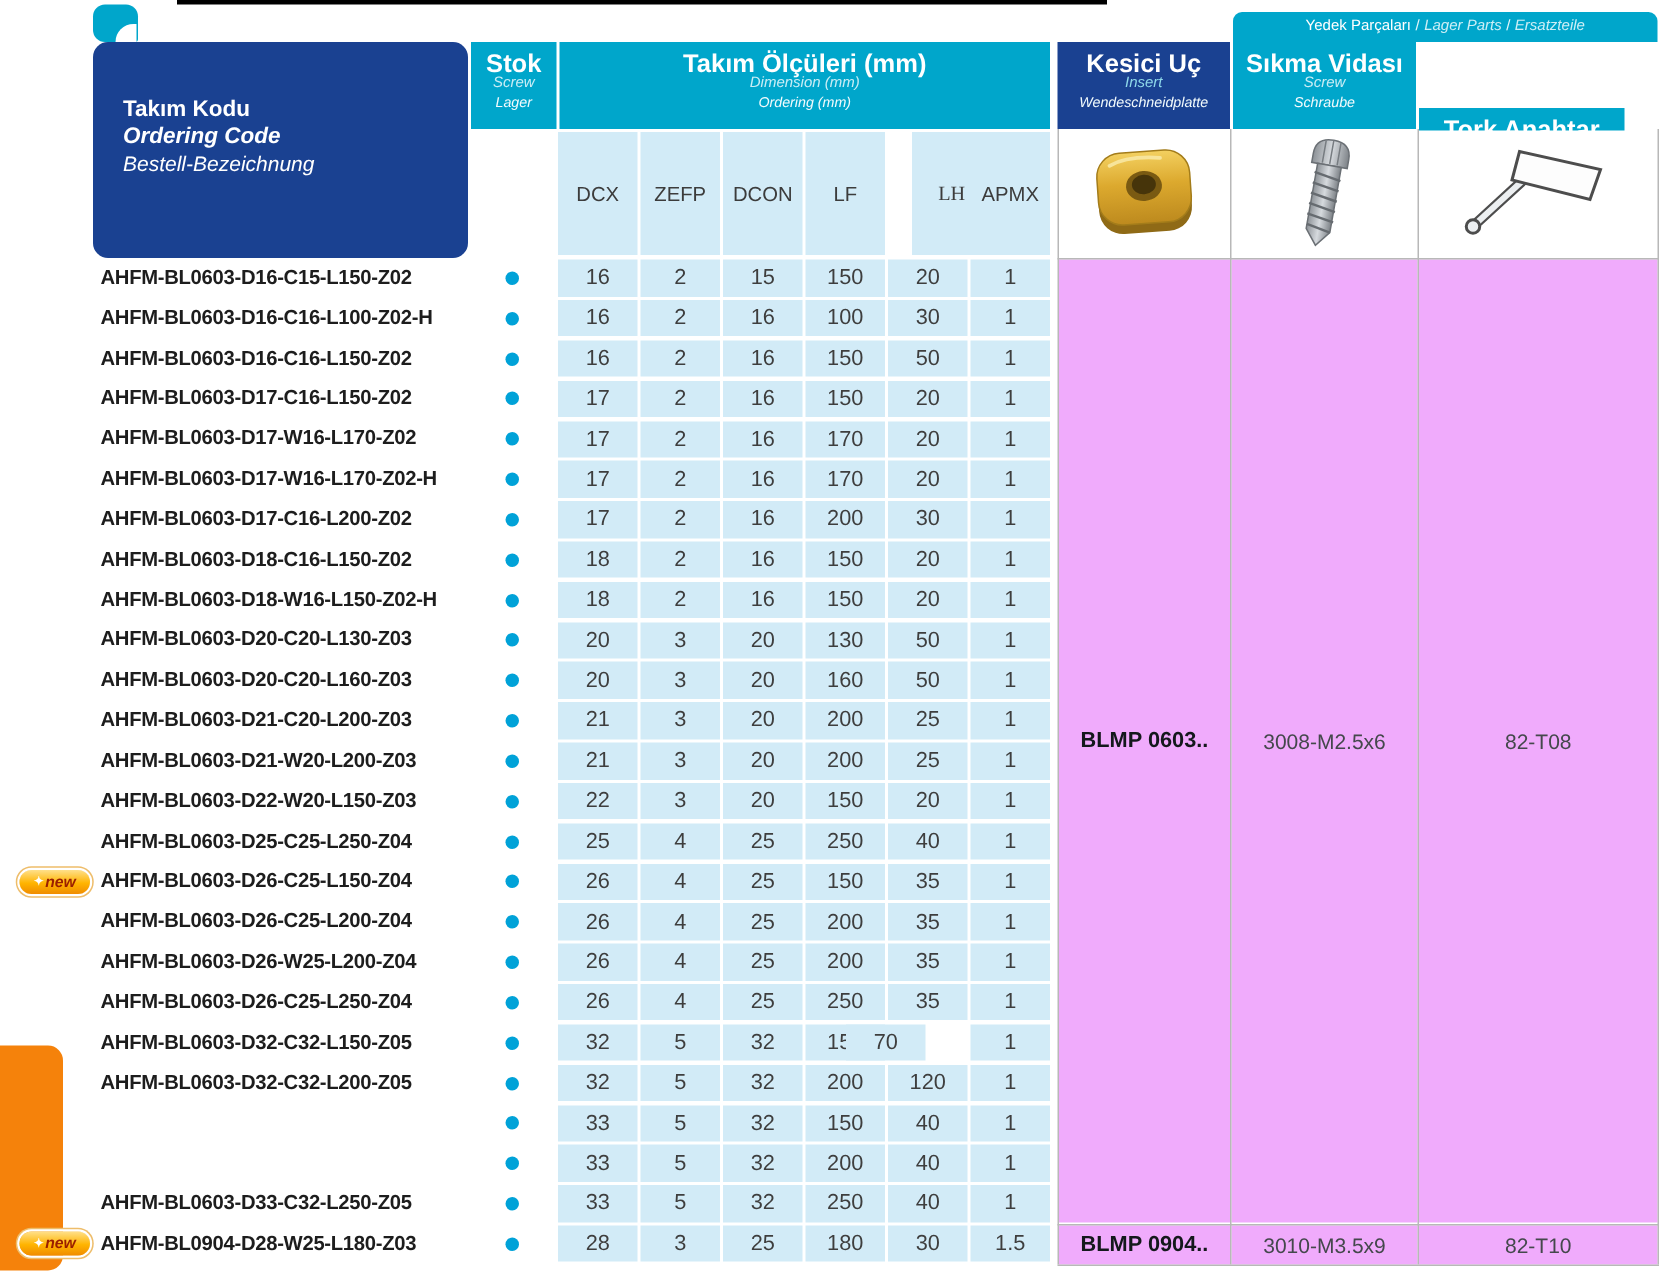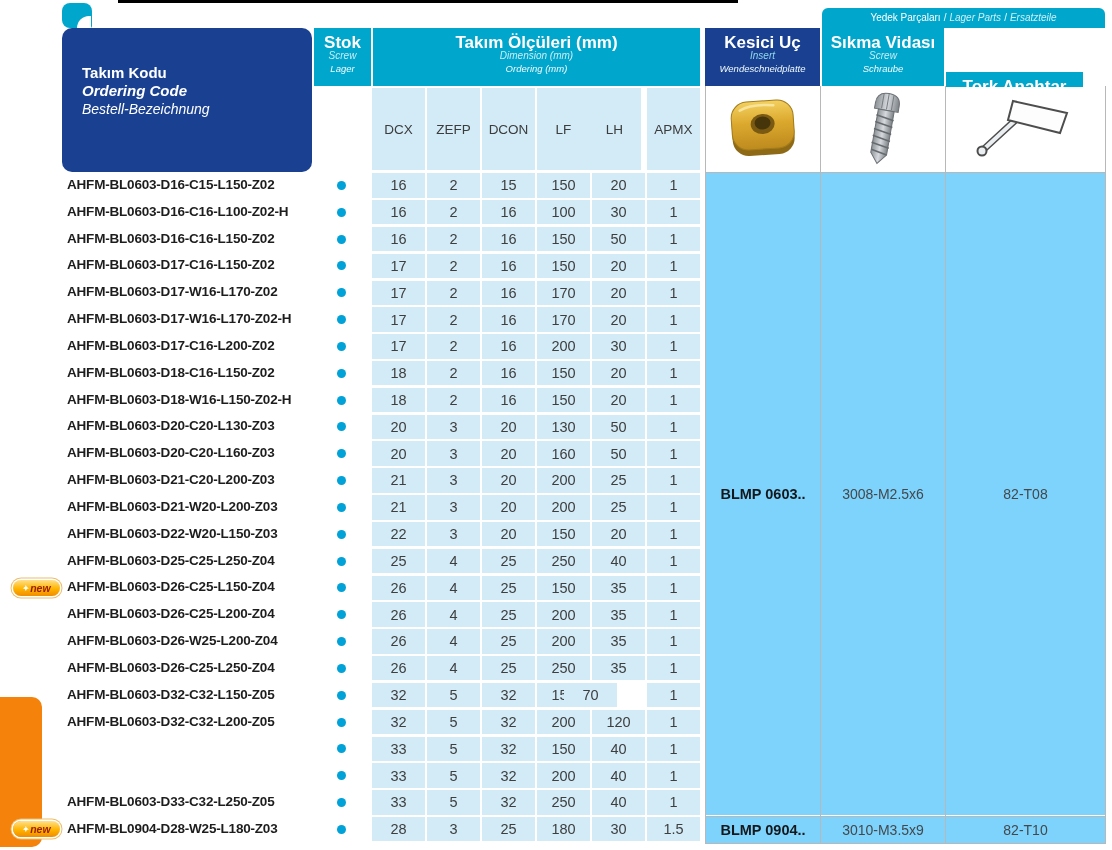--- a/index.html
+++ b/index.html
@@ -37,21 +37,21 @@
 
   
   .vline { position:absolute; top:86px; width:1px; height:757px; background:#b8b8b8; z-index:2; }
   .hline { position:absolute; left:705px; width:401px; height:1px; background:#b8b8b8; z-index:2; }
 
   .imgcell { position:absolute; top:87px; height:84px; display:flex; align-items:center; justify-content:center; background:#fff; }
   .imgcell-insert { left:706px; width:114px; }
   .imgcell-screw  { left:821px; width:124px; }
   .imgcell-torx   { left:946px; width:159px; }
 
-  .gcell { position:absolute; display:flex; align-items:center; justify-content:center; background:#7dd3fc; }
+  .gcell { position:absolute; display:flex; align-items:center; justify-content:center; background:#f0abfc; }
   .g1 { top:173px; height:642px; }
   .g2 { top:817px; height:26px; }
   .gc-insert { left:706px; width:114px; font-weight:bold; font-size:14.5px; color:#14181c; }
   .gc-screw  { left:821px; width:124px; font-size:14px; color:#44484c; }
   .gc-torx   { left:946px; width:159px; font-size:14px; color:#44484c; }
 
   .rows { position:absolute; left:0; top:172px; width:1112px; z-index:2; }
   .trow { position:relative; height:26.84px; }
   .trow .code { position:absolute; left:67px; top:0; width:246px; line-height:26.84px; font-weight:bold; font-size:13.5px; color:#1d1d1d; letter-spacing:-0.2px; white-space:nowrap; }
   .trow .dot { position:absolute; left:337px; top:9px; width:9px; height:9px; border-radius:50%; background:#00a2d8; }
@@ -113,21 +113,21 @@
     <div class="l1">Tork Anahtar</div>
     <div class="l2">Torx Key</div>
     <div class="l3">Torx-Schlüssel</div>
   </div>
 
   <div class="subcols">
       <div class="subcol" style="left: 0px;">DCX</div>
       <div class="subcol" style="left: 55px;">ZEFP</div>
       <div class="subcol" style="left: 110px;">DCON</div>
       <div class="subcol" style="left: 165px;">LF</div>
-      <div class="subcol" style="left: 216px;">LH</div>
+      <div class="subcol" style="left: 236px; font-family: Liberation Serif, serif;">LH</div>
       <div class="subcol" style="left: 275px;">APMX</div>
     </div>
 
   <div class="vline" style="left:705px"></div>
   <div class="vline" style="left:820px"></div>
   <div class="vline" style="left:945px"></div>
   <div class="vline" style="left:1105px"></div>
   <div class="hline" style="top:172px"></div>
   <div class="hline" style="top:816px"></div>
   <div class="hline" style="top:843px"></div>

